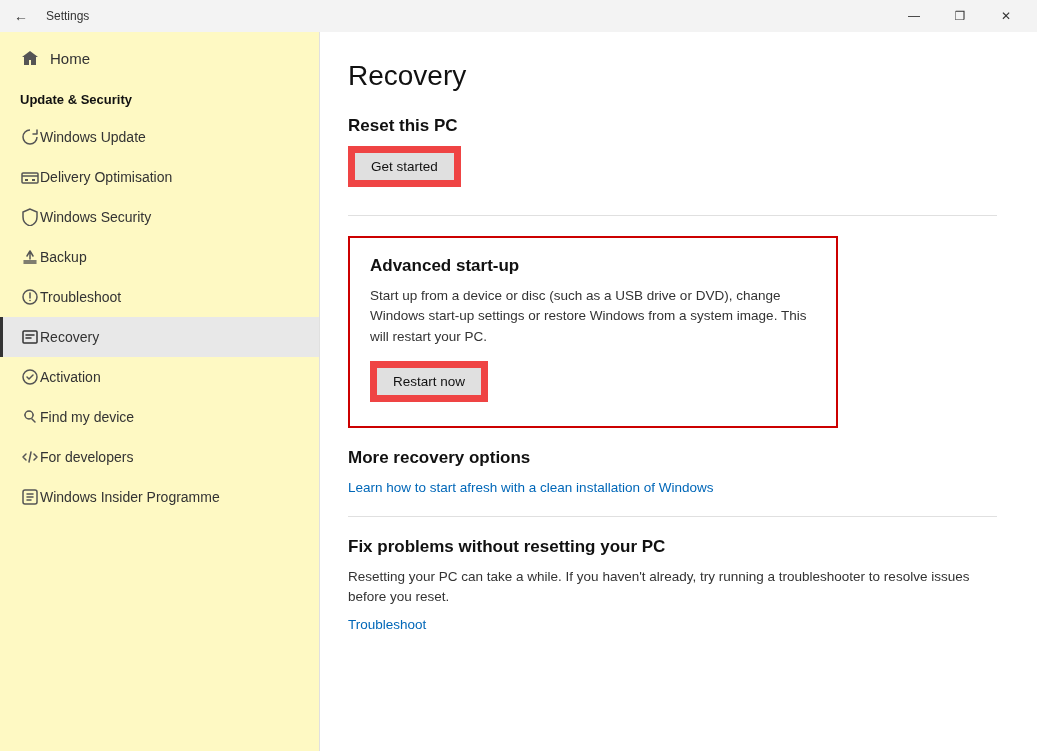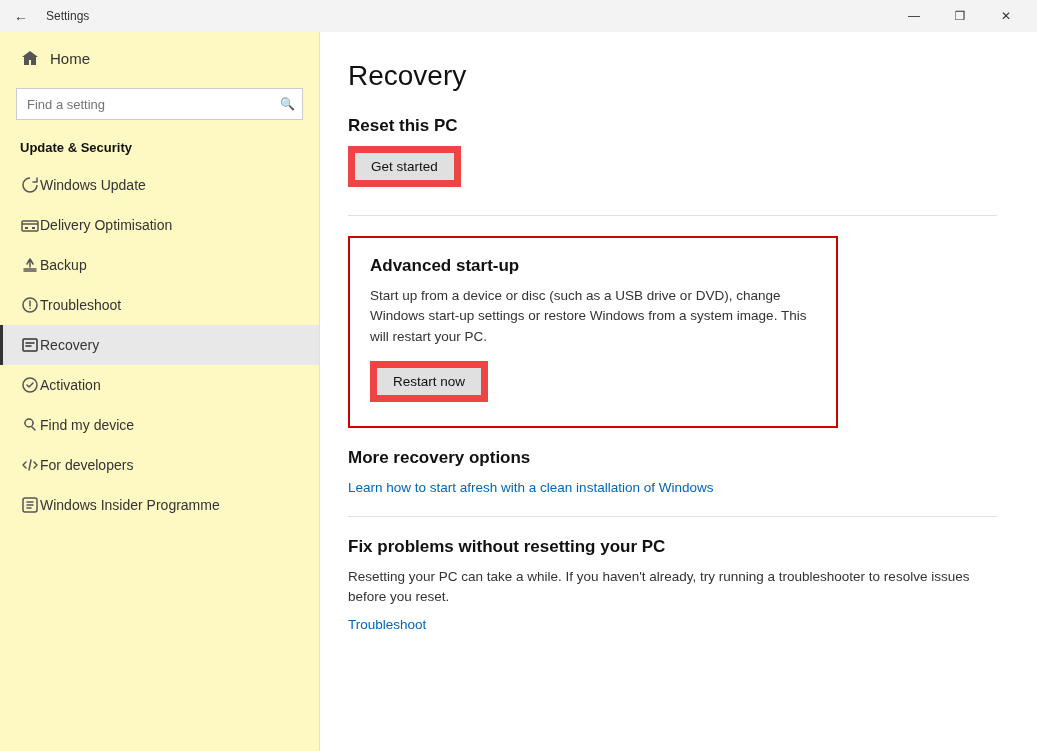--- a/index.html
+++ b/index.html
@@ -224,24 +224,20 @@
 
     <div class="sidebar-home">
       <span class="icon-svg">
         <svg width="18" height="18" viewBox="0 0 18 18" fill="none">
           <path d="M9 2L1 8h2v8h5v-5h2v5h5V8h2L9 2z" fill="#555"></path>
         </svg>
       </span>
       <span>Home</span>
     </div>
 
-    <div class="sidebar-search">
-      <input type="text" placeholder="Find a setting" style="">
-      <span class="sidebar-search-icon">🔍</span>
-    </div>
 
     <div class="sidebar-section-title">Update &amp; Security</div>
 
     <div class="sidebar-item">
       <span class="icon-svg">
         <svg width="18" height="18" viewBox="0 0 18 18" fill="none">
           <path d="M9 2a7 7 0 1 0 7 7" stroke="#555" stroke-width="1.5" fill="none"></path>
           <path d="M16 2v4h-4" stroke="#555" stroke-width="1.5" fill="none" stroke-linecap="round" stroke-linejoin="round"></path>
         </svg>
       </span>
@@ -253,20 +249,28 @@
         <svg width="18" height="18" viewBox="0 0 18 18" fill="none">
           <rect x="1" y="5" width="16" height="10" rx="1" stroke="#555" stroke-width="1.5" fill="none"></rect>
           <path d="M1 8h16" stroke="#555" stroke-width="1.5"></path>
           <rect x="4" y="11" width="3" height="2" fill="#555"></rect>
           <rect x="11" y="11" width="3" height="2" fill="#555"></rect>
         </svg>
       </span>
       <span>Delivery Optimisation</span>
     </div>
 
+    <div class="sidebar-item">
+      <span class="icon-svg">
+        <svg width="18" height="18" viewBox="0 0 18 18" fill="none">
+          <path d="M9 1L2 4v5c0 4.4 3.1 7.7 7 8.9C13 16.7 16 13.4 16 9V4L9 1z" stroke="#555" stroke-width="1.5" fill="none"></path>
+        </svg>
+      </span>
+      <span>Windows Security</span>
+    </div>
 
     <div class="sidebar-item">
       <span class="icon-svg">
         <svg width="18" height="18" viewBox="0 0 18 18" fill="none">
           <path d="M9 3v8M6 8l3-5 3 5" stroke="#555" stroke-width="1.5" fill="none" stroke-linecap="round" stroke-linejoin="round"></path>
           <path d="M3 13h12" stroke="#555" stroke-width="1.5" stroke-linecap="round"></path>
           <path d="M3 15h12" stroke="#555" stroke-width="1.5" stroke-linecap="round"></path>
         </svg>
       </span>
       <span>Backup</span>

